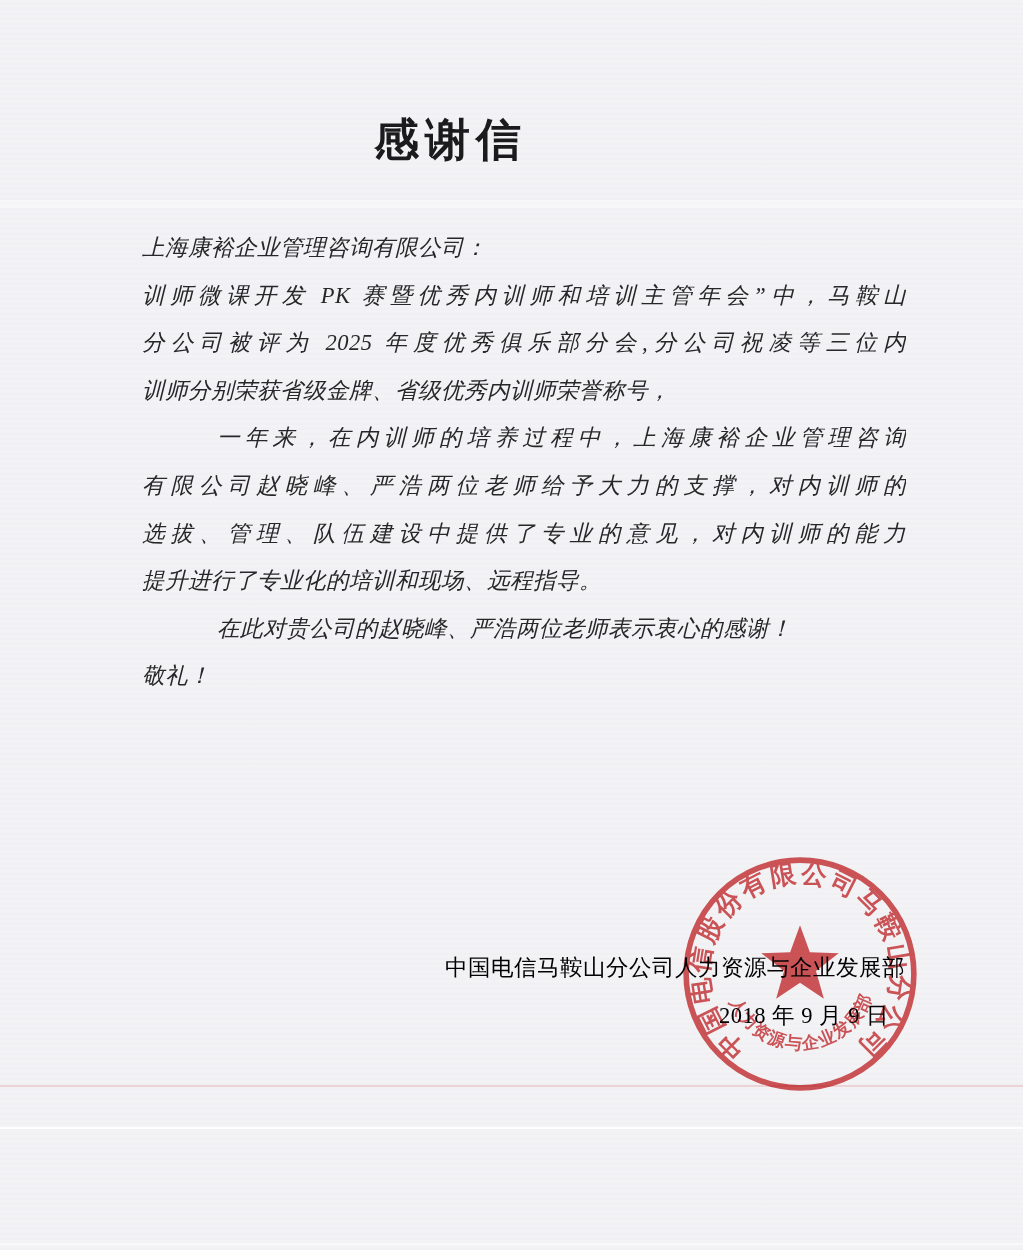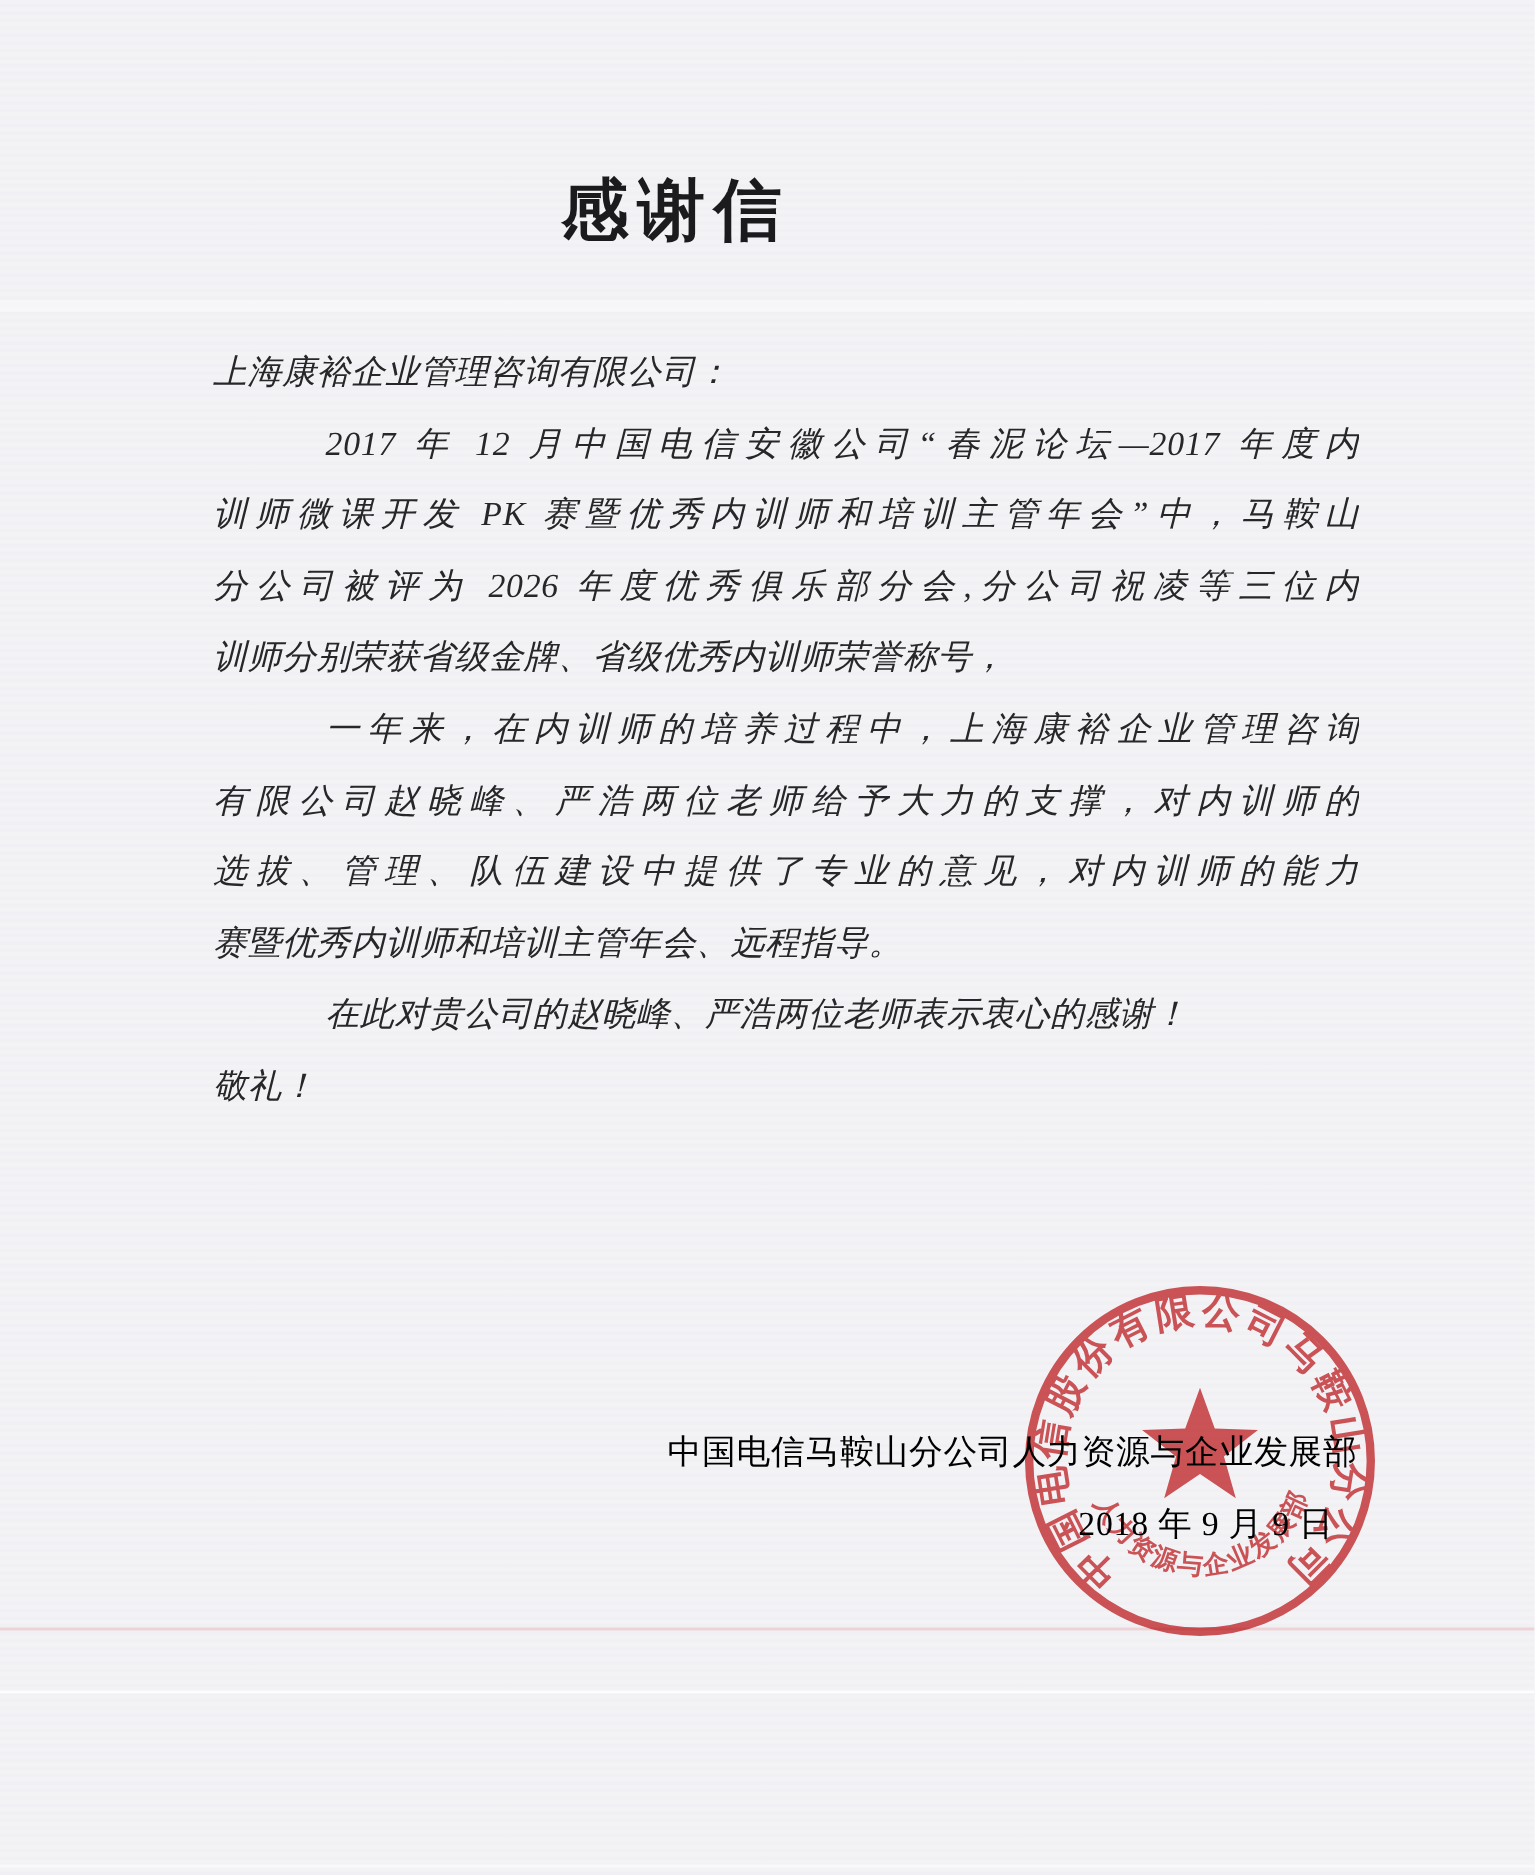--- a/index.html
+++ b/index.html
@@ -98,28 +98,27 @@
 <div class="paper-texture"></div>
 <div class="scan-band"></div>
 <div class="scan-line pink"></div>
 <div class="scan-line white"></div>
 <div class="scan-line faint"></div>
 
 <div class="doc-title">感谢信</div>
 
 <div class="letter-body">
   <div class="letter-line">上海康裕企业管理咨询有限公司：</div>
-  <div class="letter-line indent fill">2017 年 12 月中国电信安徽公司“春泥论坛—2017 年度内</div>
   <div class="letter-line fill">训师微课开发 PK 赛暨优秀内训师和培训主管年会”中，马鞍山</div>
-  <div class="letter-line fill">分公司被评为 2026 年度优秀俱乐部分会,分公司祝凌等三位内</div>
+  <div class="letter-line fill">分公司被评为 2025 年度优秀俱乐部分会,分公司祝凌等三位内</div>
   <div class="letter-line">训师分别荣获省级金牌、省级优秀内训师荣誉称号，</div>
   <div class="letter-line indent fill">一年来，在内训师的培养过程中，上海康裕企业管理咨询</div>
   <div class="letter-line fill">有限公司赵晓峰、严浩两位老师给予大力的支撑，对内训师的</div>
   <div class="letter-line fill">选拔、管理、队伍建设中提供了专业的意见，对内训师的能力</div>
-  <div class="letter-line">赛暨优秀内训师和培训主管年会、远程指导。</div>
+  <div class="letter-line">提升进行了专业化的培训和现场、远程指导。</div>
   <div class="letter-line indent">在此对贵公司的赵晓峰、严浩两位老师表示衷心的感谢！</div>
   <div class="letter-line">敬礼！</div>
 </div>
 
 <div class="signature-block">
   <div class="sig-line">中国电信马鞍山分公司人力资源与企业发展部</div>
   <div class="sig-line sig-date">2018 年 9 月 9 日</div>
 </div>
 
 <svg class="seal" viewBox="0 0 240 240" xmlns="http://www.w3.org/2000/svg">

